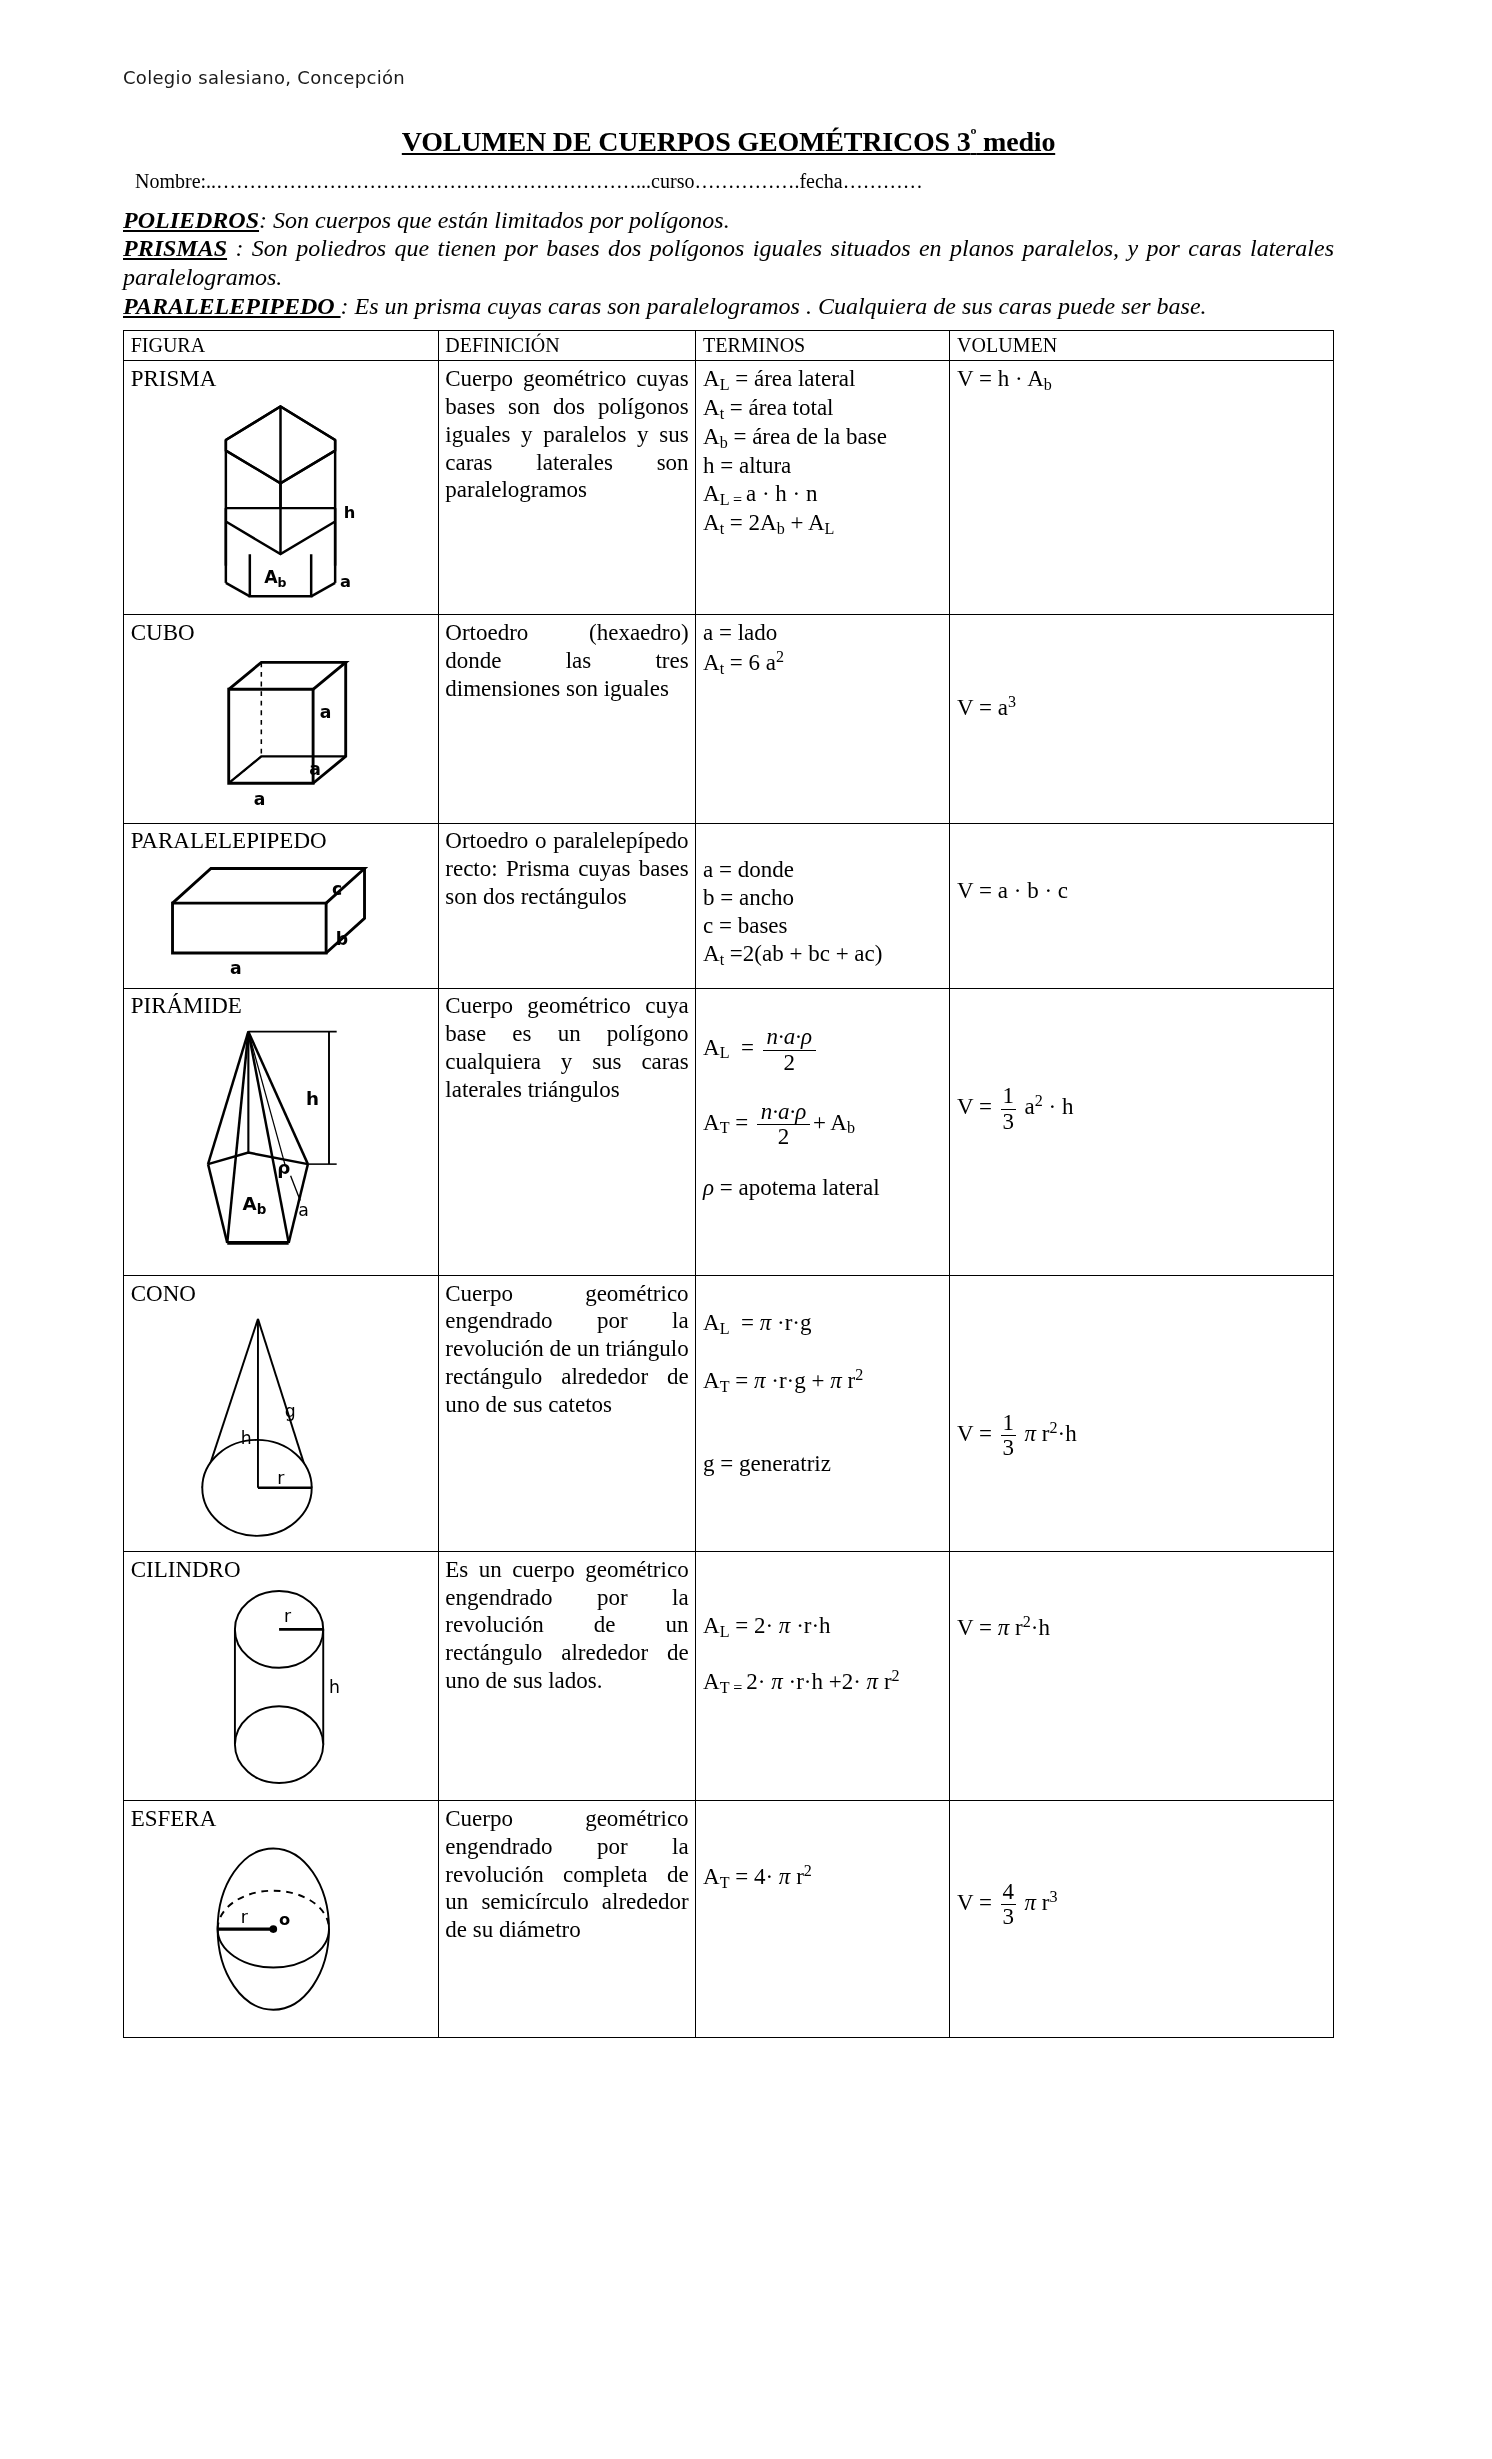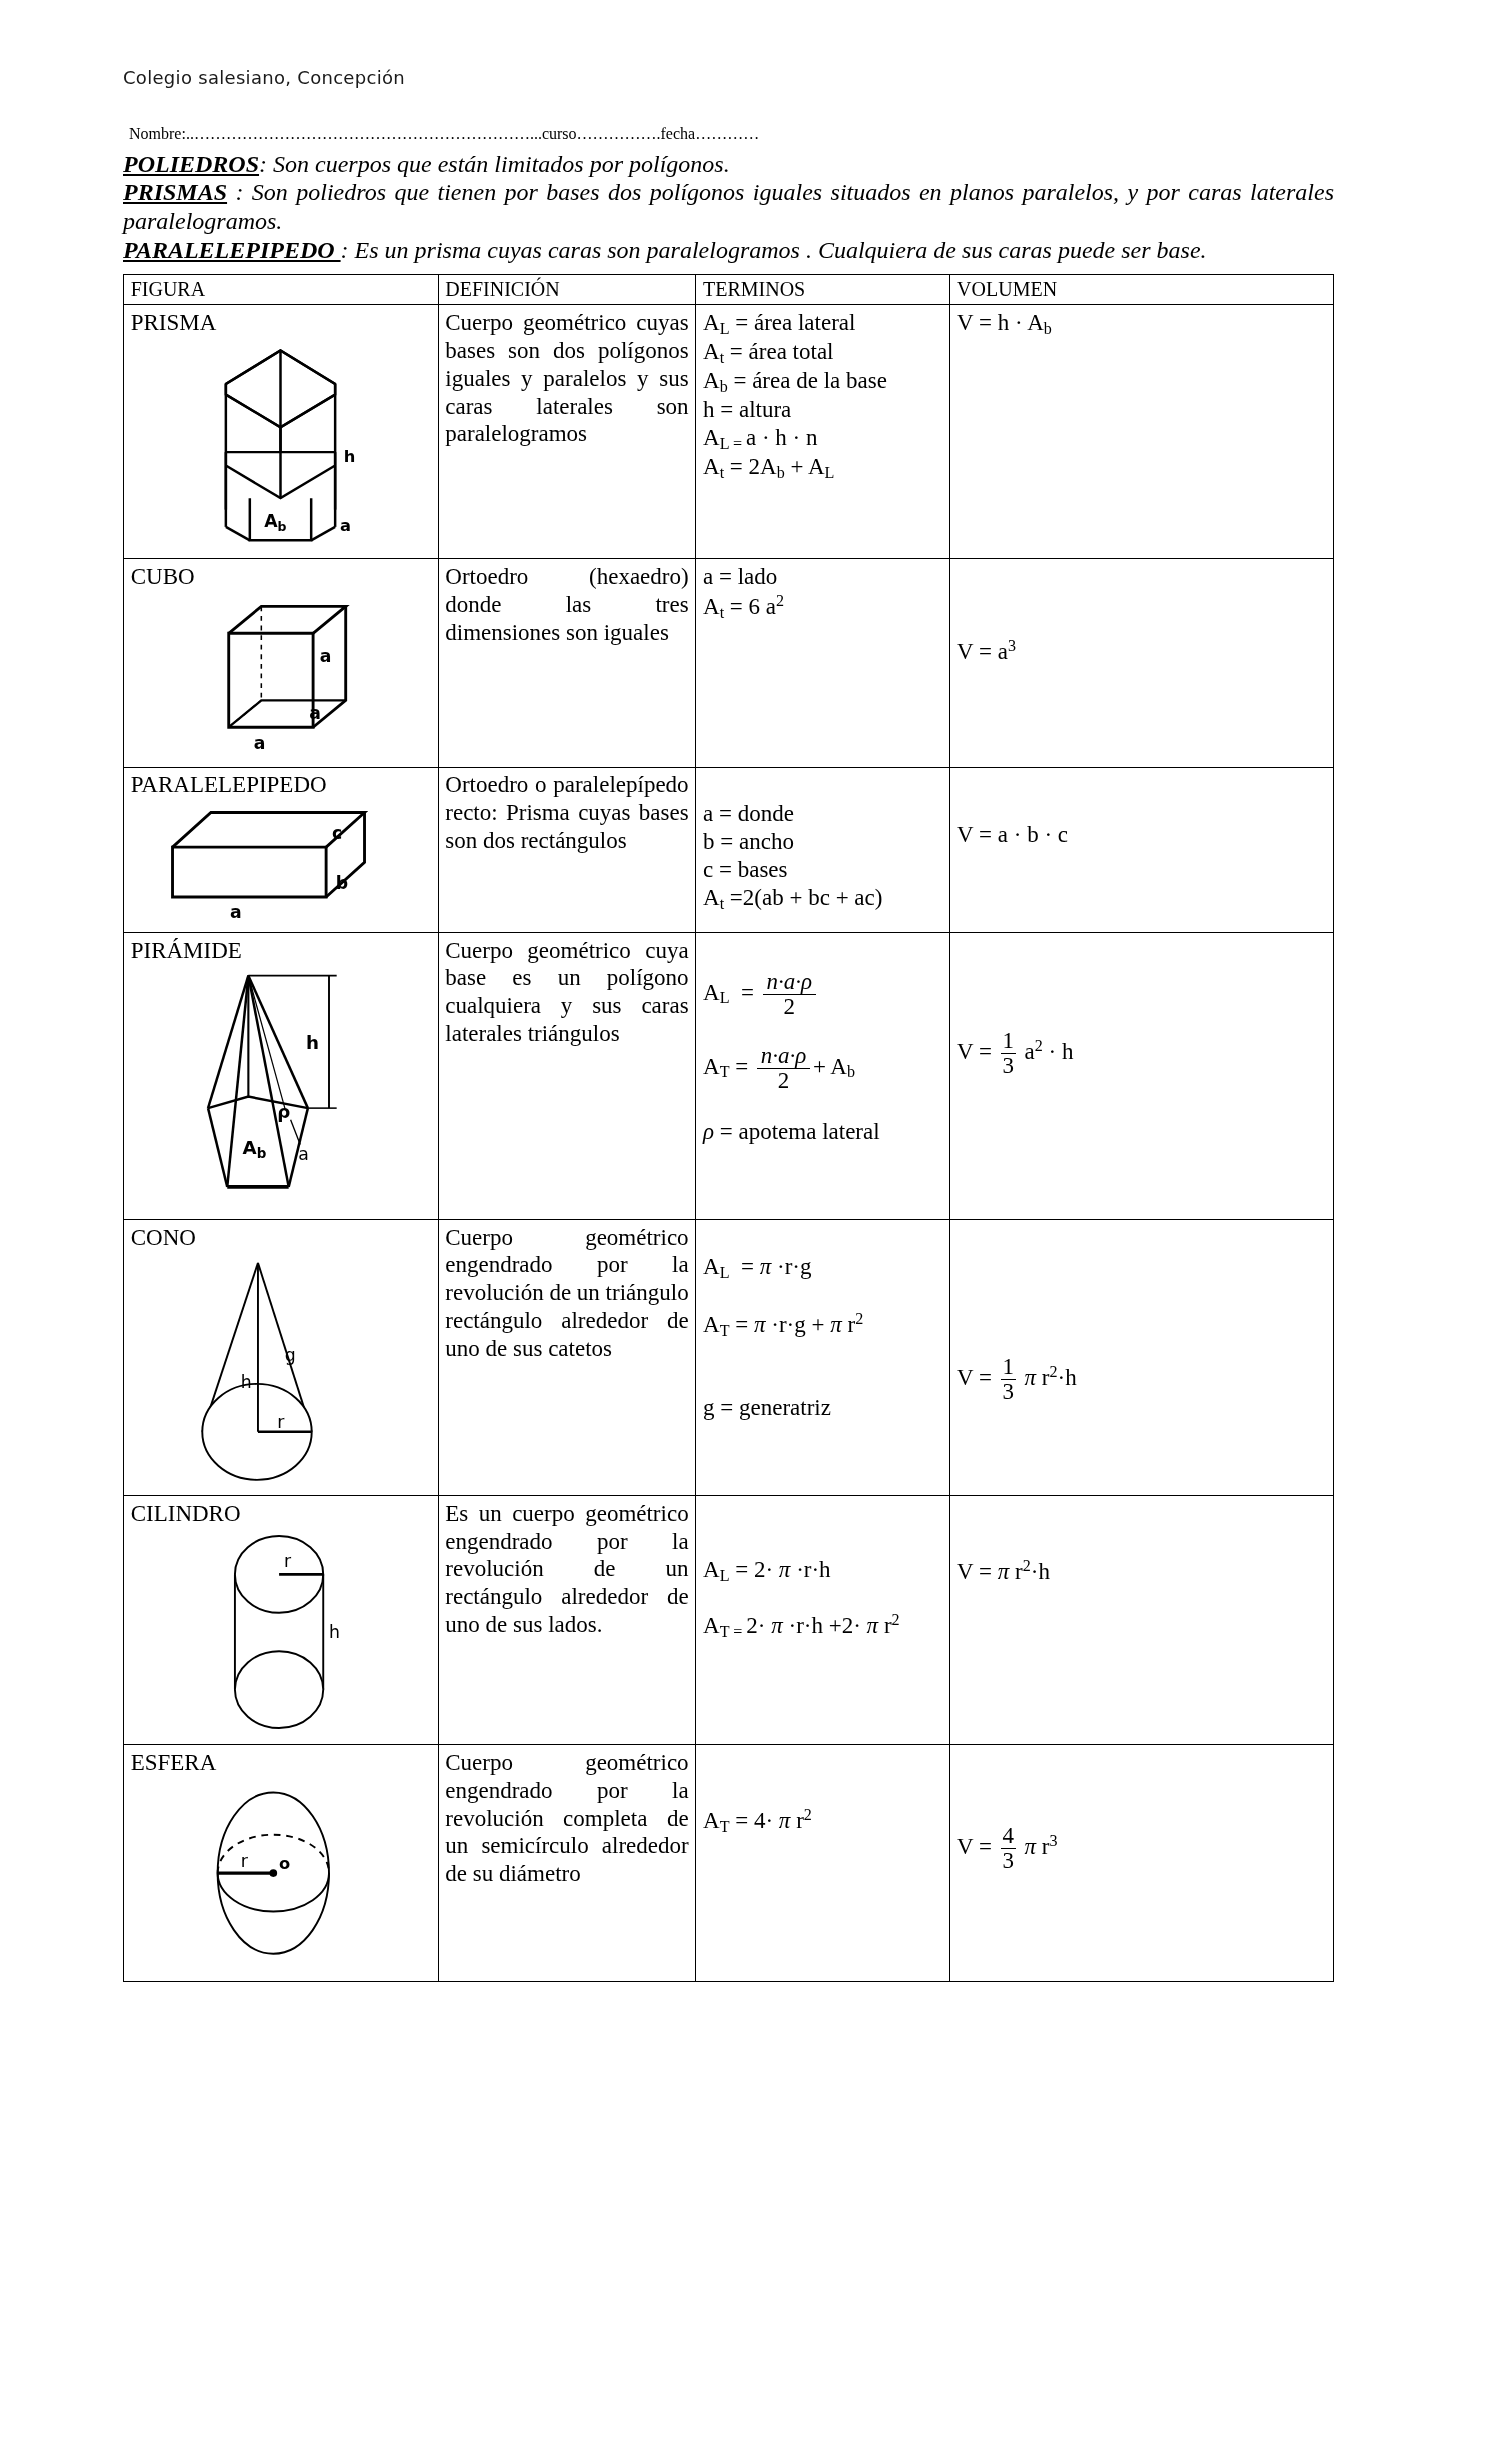--- a/index.html
+++ b/index.html
@@ -38,25 +38,25 @@
     text-decoration: underline;
     margin: 0 0 3.8px 0;
     letter-spacing: -0.2px;
   }
   .doc-title sup {
     font-size: 0.65em;
     vertical-align: super;
   }
 
   .namerow {
-    font-size: 16px;
+    font-size: 20px;
     line-height: 1.16;
     white-space: nowrap;
     overflow: hidden;
-    margin: 6px;
+    margin: 12px;
   }
 
   .intro {
     font-size: 24px;
     line-height: 1.2;
     text-align: justify;
     margin: 0;
     font-style: italic;
   }
   .intro p { margin: 0; }
@@ -127,20 +127,21 @@
   .pad-top-lg { padding-top: 44px; }
   .pad-top-md { padding-top: 25px; }
 </style>
 </head>
 <body>
 
 <div class="page">
 
   <div class="school">Colegio salesiano, Concepción</div>
 
+  <div class="doc-title"><span>VOLUMEN DE CUERPOS GEOMÉTRICOS 3</span><sup>º</sup><span> medio</span></div>
 
   <div class="namerow">Nombre:..………………………………………………………...curso…………….fecha…………</div>
 
   <div class="intro">
     <p><span class="kw">POLIEDROS</span><span>: Son cuerpos que están limitados  por polígonos.</span></p>
     <p><span class="kw">PRISMAS</span><span> : Son poliedros que tienen por bases dos polígonos iguales situados en planos paralelos, y por caras laterales  paralelogramos.</span></p>
     <p><span class="kw">PARALELEPIPEDO </span><span>: Es un prisma cuyas caras son paralelogramos . Cualquiera de sus caras puede ser base.</span></p>
   </div>
 
   <table class="geo">

